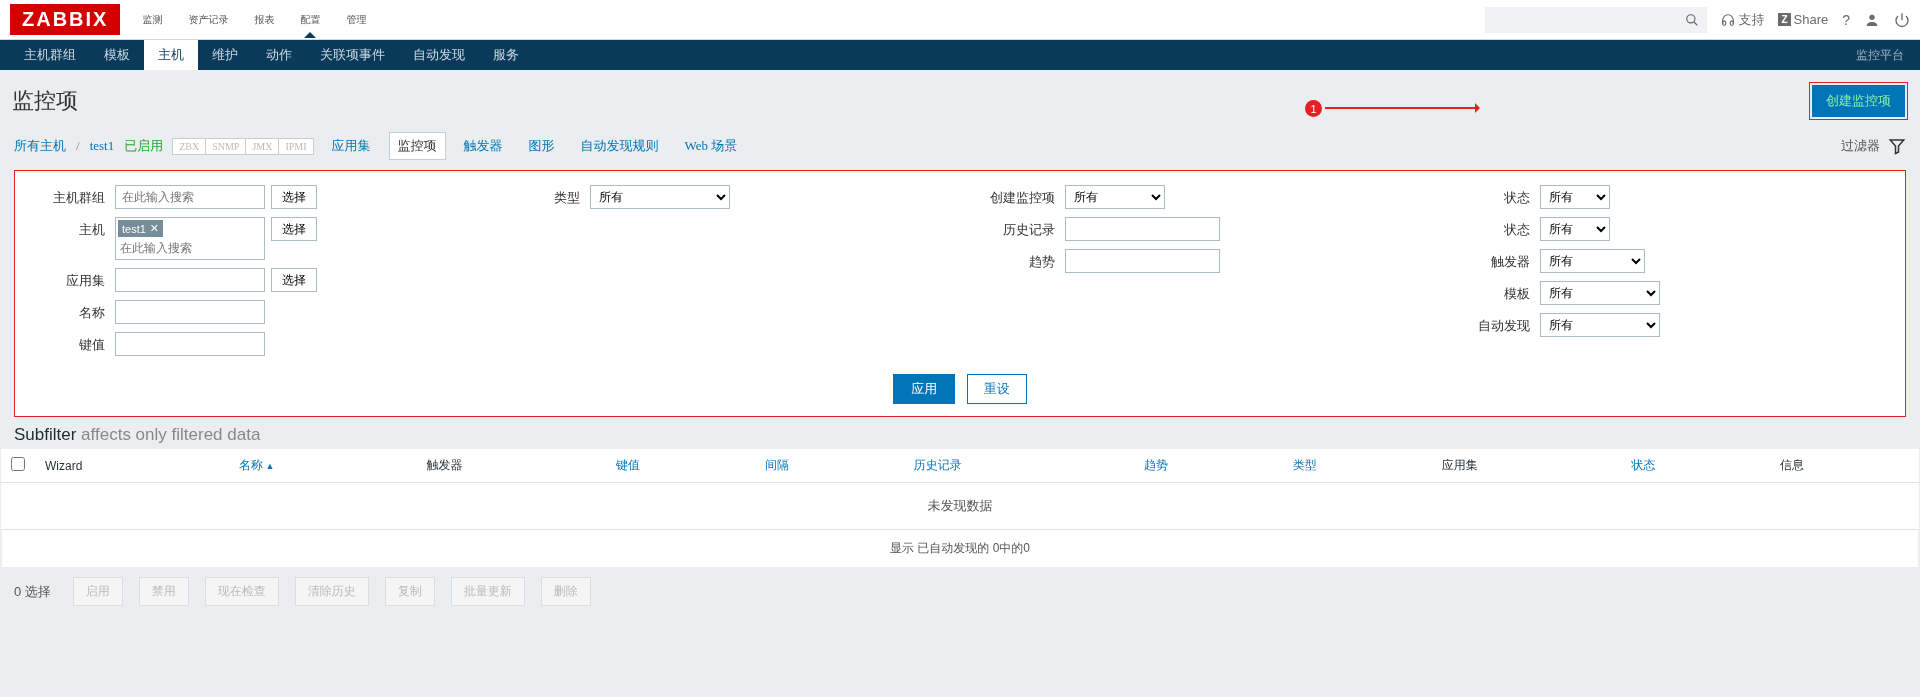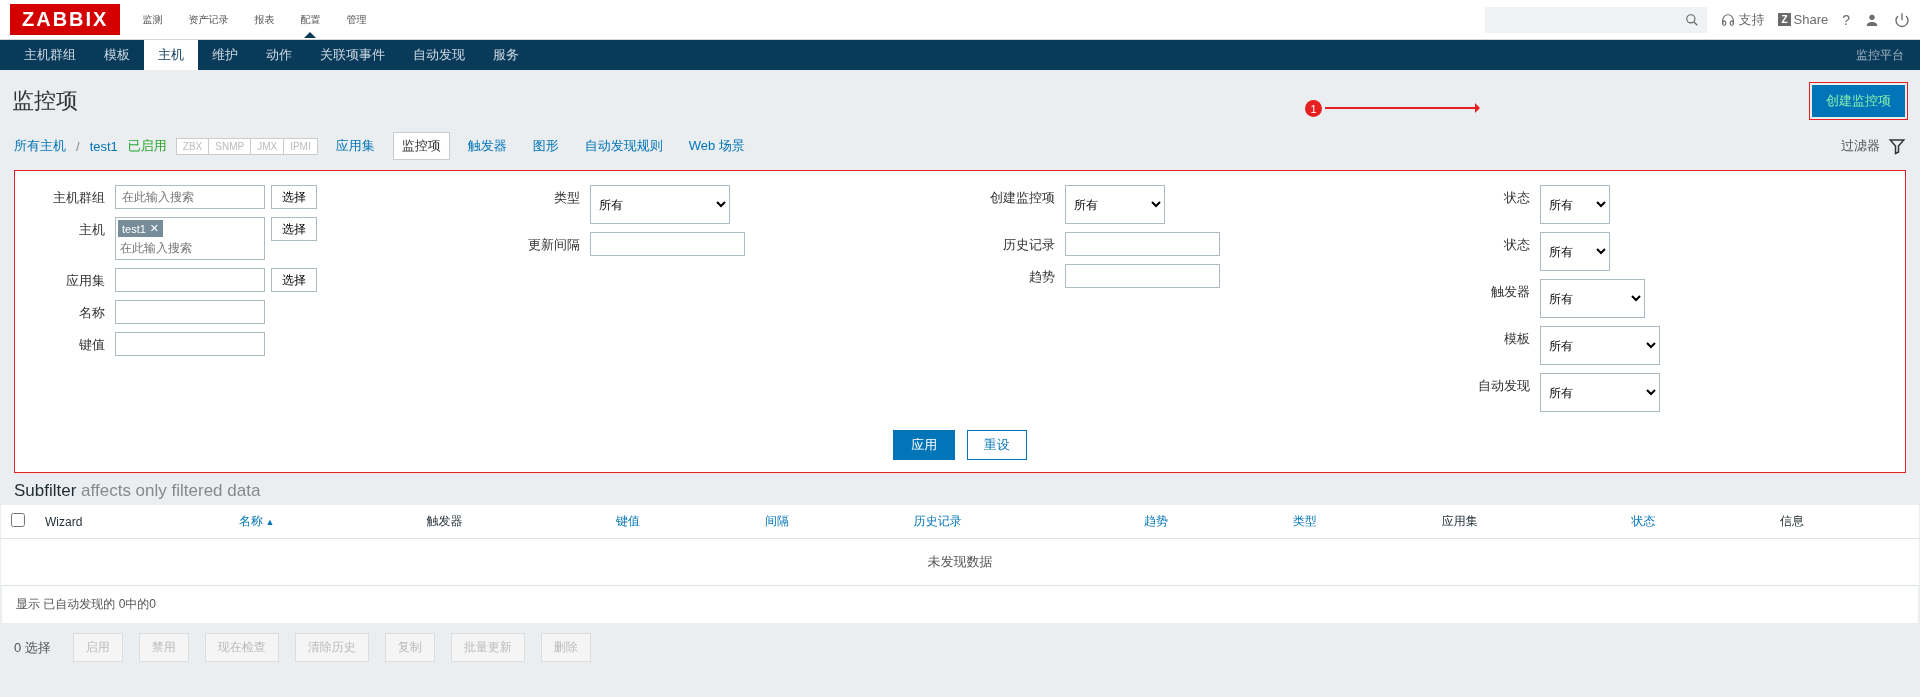--- a/index.html
+++ b/index.html
@@ -26,59 +26,59 @@
 .page-header { display: flex; align-items: center; padding: 12px 12px 6px; position: relative; }
 .page-title { font-size: 22px; color: #333; font-weight: normal; }
 .create-btn { margin-left: auto; background: #0275b8; color: #86efac; border: none; padding: 7px 14px; font-size: 13px; cursor: pointer; }
 .create-btn-wrap { border: 1px solid #e62020; padding: 2px; margin-left: auto; }
 
 
 .annot-num { position:absolute; left:1305px; top:30px; width:17px; height:17px; background:#e62020; color:#fff; border-radius:50%; font-size:11px; display:flex; align-items:center; justify-content:center; }
 .annot-arrow { position:absolute; left:1325px; top:37px; width:152px; height:2px; background:#e62020; }
 .annot-arrow::after { content:""; position:absolute; right:-8px; top:-4px; border:5px solid transparent; border-left-color:#e62020; }
 
-.breadcrumb-row { padding: 6px 14px 10px; display: flex; align-items: center; gap: 10px; }
+.breadcrumb-row { padding: 6px 14px 10px; display: flex; align-items: center; gap: 10px; font-family: Liberation Serif, serif; }
 .bc-link { color: #0275b8; text-decoration: none; }
 .bc-sep { color: #888; }
 .status-en { color: #28a52c; }
 .proto-tags { display: flex; gap: 0; }
 .proto-tag { border: 1px solid #ccc; background: #fff; color: #bbb; font-size: 10px; padding: 2px 6px; margin-left:-1px; }
 .tab-link { color: #0275b8; text-decoration: none; padding: 4px 8px; }
 .tab-link.active { background: #fff; border: 1px solid #ccc; color: #333; }
 .filter-toggle { margin-left: auto; display: flex; align-items: center; gap: 8px; color: #555; }
 .filter-funnel { font-size: 18px; color: #555; }
 
 .filter-panel { margin: 0 14px; background: #fff; border: 1px solid #e62020; padding: 14px 20px 12px; }
 .filter-grid { display: flex; gap: 50px; }
 .filter-col { flex: 1; }
 .form-row { display: flex; align-items: flex-start; margin-bottom: 8px; }
 .form-label { width: 80px; text-align: right; padding-right: 10px; padding-top: 4px; color: #333; font-size: 13px; }
 .form-input { border: 1px solid #acbbc2; height: 24px; padding: 0 6px; font-size: 12px; width: 150px; }
 .btn-select { border: 1px solid #acbbc2; background: #fff; height: 24px; padding: 0 10px; margin-left: 6px; cursor: pointer; font-size:12px; }
-.form-select { border: 1px solid #acbbc2; height: 39px; padding: 0 4px; width: 140px; background: #fff; font-size:12px; }
+.form-select { border: 1px solid #acbbc2; height: 24px; padding: 0 4px; width: 140px; background: #fff; font-size:12px; }
 .form-select.narrow { width: 70px; }
 .form-select.wide { width: 120px; }
 .host-tag-box { border: 1px solid #acbbc2; width: 150px; padding: 2px; }
 .host-tag { display: inline-flex; align-items:center; background: #768d99; color: #fff; font-size: 11px; padding: 2px 4px; gap:4px; }
 .host-tag .x { cursor:pointer; }
 .host-tag-input { border: none; font-size: 12px; width: 100%; margin-top:2px; padding:2px; }
 
 .filter-actions { text-align: center; margin-top: 10px; }
 .btn-apply { background: #0275b8; color: #fff; border: none; padding: 6px 18px; font-size: 13px; cursor: pointer; }
 .btn-reset { background: #fff; color: #0275b8; border: 1px solid #0275b8; padding: 5px 16px; margin-left: 8px; font-size: 13px; cursor: pointer; }
 
 .subfilter { padding: 8px 14px 4px; font-size: 17px; }
 .subfilter .gray { color: #888; }
 
 .data-table { width: calc(100% - 2px); margin: 0 1px; background: #fff; border-collapse: collapse; }
 .data-table th { text-align: left; font-weight: normal; padding: 8px 10px; border-bottom: 1px solid #dde4e8; font-size: 12px; }
 .data-table th.link { color: #0275b8; cursor:pointer; }
 .data-table th.sorted::after { content: " ▲"; font-size: 9px; color: #0275b8; }
 .no-data { text-align: center; padding: 14px; color: #555; }
-.table-footer { text-align: left; padding: 10px 14px; color: #555; font-size: 12px; background:#fff; margin:0 2px; border-top:1px solid #dde4e8;}
+.table-footer { text-align: center; padding: 10px 14px; color: #555; font-size: 12px; background:#fff; margin:0 2px; border-top:1px solid #dde4e8;}
 
 .bottom-actions { padding: 10px 14px; display: flex; align-items: center; gap: 16px; }
 .sel-count { color: #555; margin-right: 6px; }
 .btn-disabled { background: #f5f5f5; color: #bbb; border: 1px solid #ddd; padding: 5px 12px; font-size: 12px; cursor: not-allowed; }
 
 input[type=checkbox] { width:14px; height:14px; }
 svg { display:block; }
 </style>
 </head>
 <body>
@@ -210,24 +210,20 @@
         <div class="form-label">键值</div>
         <input class="form-input" style="">
       </div>
     </div>
 
     <div class="filter-col">
       <div class="form-row">
         <div class="form-label">类型</div>
         <select class="form-select"><option>所有</option></select>
       </div>
-      <div class="form-row">
-        <div class="form-label">更新间隔</div>
-        <input class="form-input" style="width: 155px;">
-      </div>
     </div>
 
     <div class="filter-col">
       <div class="form-row">
         <div class="form-label">创建监控项</div>
         <select class="form-select" style="width:100px"><option>所有</option></select>
       </div>
       <div class="form-row">
         <div class="form-label">历史记录</div>
         <input class="form-input" style="width: 155px;">

